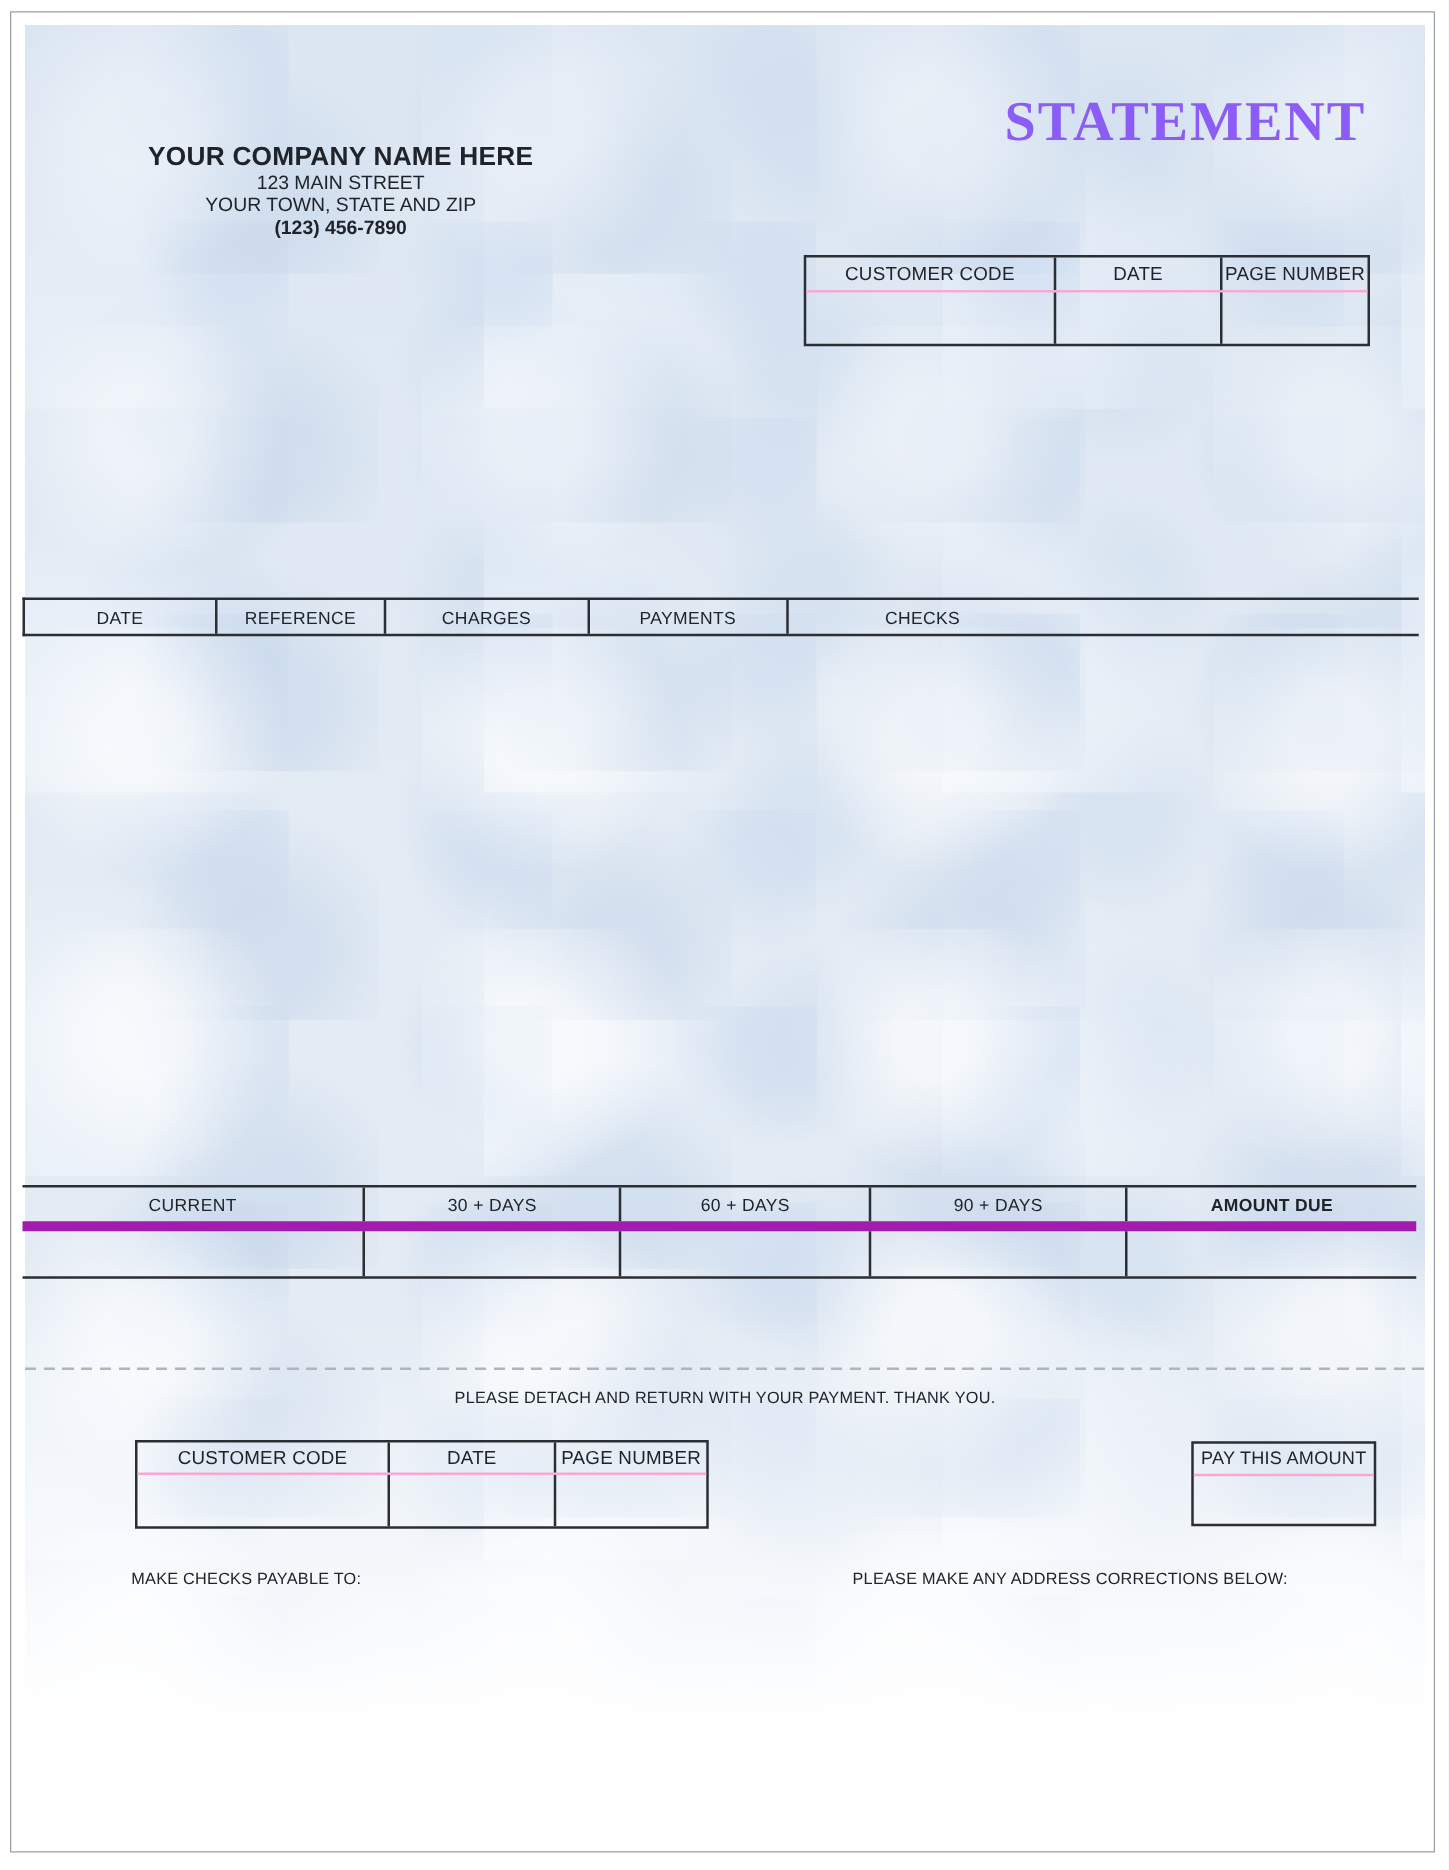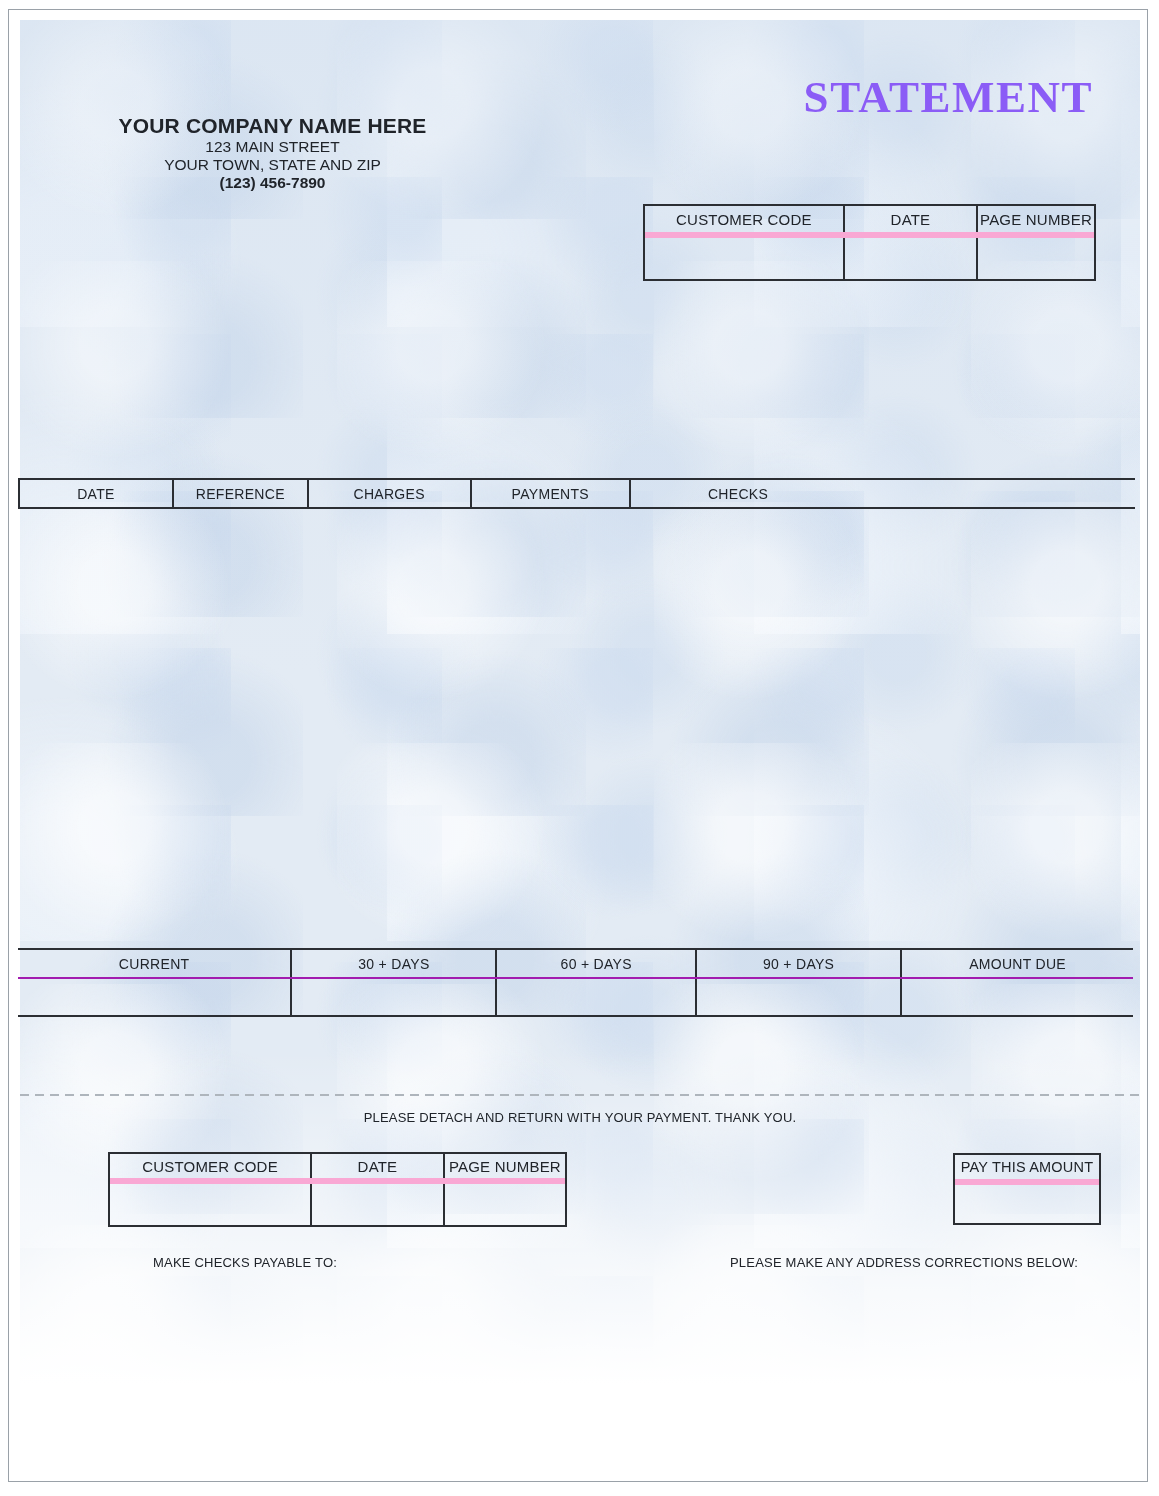--- a/index.html
+++ b/index.html
@@ -33,62 +33,62 @@
   .company .line{font-size:15.5px;}
   .company .phone{font-size:15.5px;font-weight:700;}
   
   .stmt-title{
     left:740px;top:74px;width:353px;text-align:right;
     font-family:"Liberation Serif", serif;font-weight:700;font-size:45px;
     letter-spacing:1.5px;color:#8b5cf6;line-height:46px;
   }
   
   .boxtable{border:2px solid #2b2e33;}
-  .boxtable .hrow{display:flex;border-bottom:6px solid #f9a8d4;}
+  .boxtable .hrow{display:flex;border-bottom:2px solid #f9a8d4;}
   .boxtable .vrow{display:flex;}
   .boxtable .cell{box-sizing:border-box;display:flex;align-items:center;justify-content:center;
     border-right:2px solid #2b2e33;font-size:15px;letter-spacing:.2px;}
   .boxtable .cell:last-child{border-right:none;}
   
   .info-table{left:643px;top:204px;width:449px;}
   .info-table .hrow .cell{height:26px;}
   .info-table .vrow .cell{height:41px;}
   
   .detail-head{
     left:18px;top:478px;width:1115px;display:flex;
     border-top:2px solid #2b2e33;border-bottom:2px solid #2b2e33;border-left:2px solid #2b2e33;
   }
   .detail-head .cell{box-sizing:border-box;height:27px;display:flex;align-items:center;justify-content:center;
     border-right:2px solid #2b2e33;font-size:14px;letter-spacing:.3px;}
   .detail-head .cell:last-child{border-right:none;}
   
   .aging{left:18px;top:948px;width:1115px;border-top:2px solid #2b2e33;border-bottom:2px solid #2b2e33;}
-  .aging .hrow{display:flex;border-bottom:2px solid #a21caf;}
+  .aging .hrow{display:flex;border-bottom:8px solid #a21caf;}
   .aging .vrow{display:flex;}
   .aging .cell{box-sizing:border-box;display:flex;align-items:center;justify-content:center;
     border-right:2px solid #2b2e33;font-size:14px;letter-spacing:.3px;}
   .aging .hrow .cell{height:27px;}
   .aging .vrow .cell{height:36px;}
   .aging .cell:first-child{border-left:none;}
-  .aging .cell:last-child{border-right:none;}
+  .aging .cell:last-child{border-right:none;font-weight:bold;}
   
   .perforation{
     left:20px;top:1094px;width:1120px;height:2px;
     background-image:repeating-linear-gradient(to right,#aeb5bc 0 9px,rgba(0,0,0,0) 9px 15px);
   }
   .detach-note{left:20px;top:1110px;width:1120px;text-align:center;font-size:13px;letter-spacing:.2px;}
   
   .stub-table{left:108px;top:1152px;width:455px;}
   .stub-table .hrow .cell{height:24px;}
   .stub-table .vrow .cell{height:41px;}
   
   .pay-box{left:953px;top:1153px;width:144px;}
   .pay-box .hrow .cell{height:24px;font-size:14.5px;}
   .pay-box .vrow .cell{height:38px;}
-  .bottom-label{font-size:13px;letter-spacing:.2px;margin-left:48px;}
+  .bottom-label{font-size:13px;letter-spacing:.2px;}
   .checks-label{left:105px;top:1255px;}
   .address-label{left:682px;top:1255px;text-align:right;}
 </style>
 </head>
 <body>
 
 <div class="page-frame"></div>
 <div class="paper"></div>
 
 <div class="abs company">

